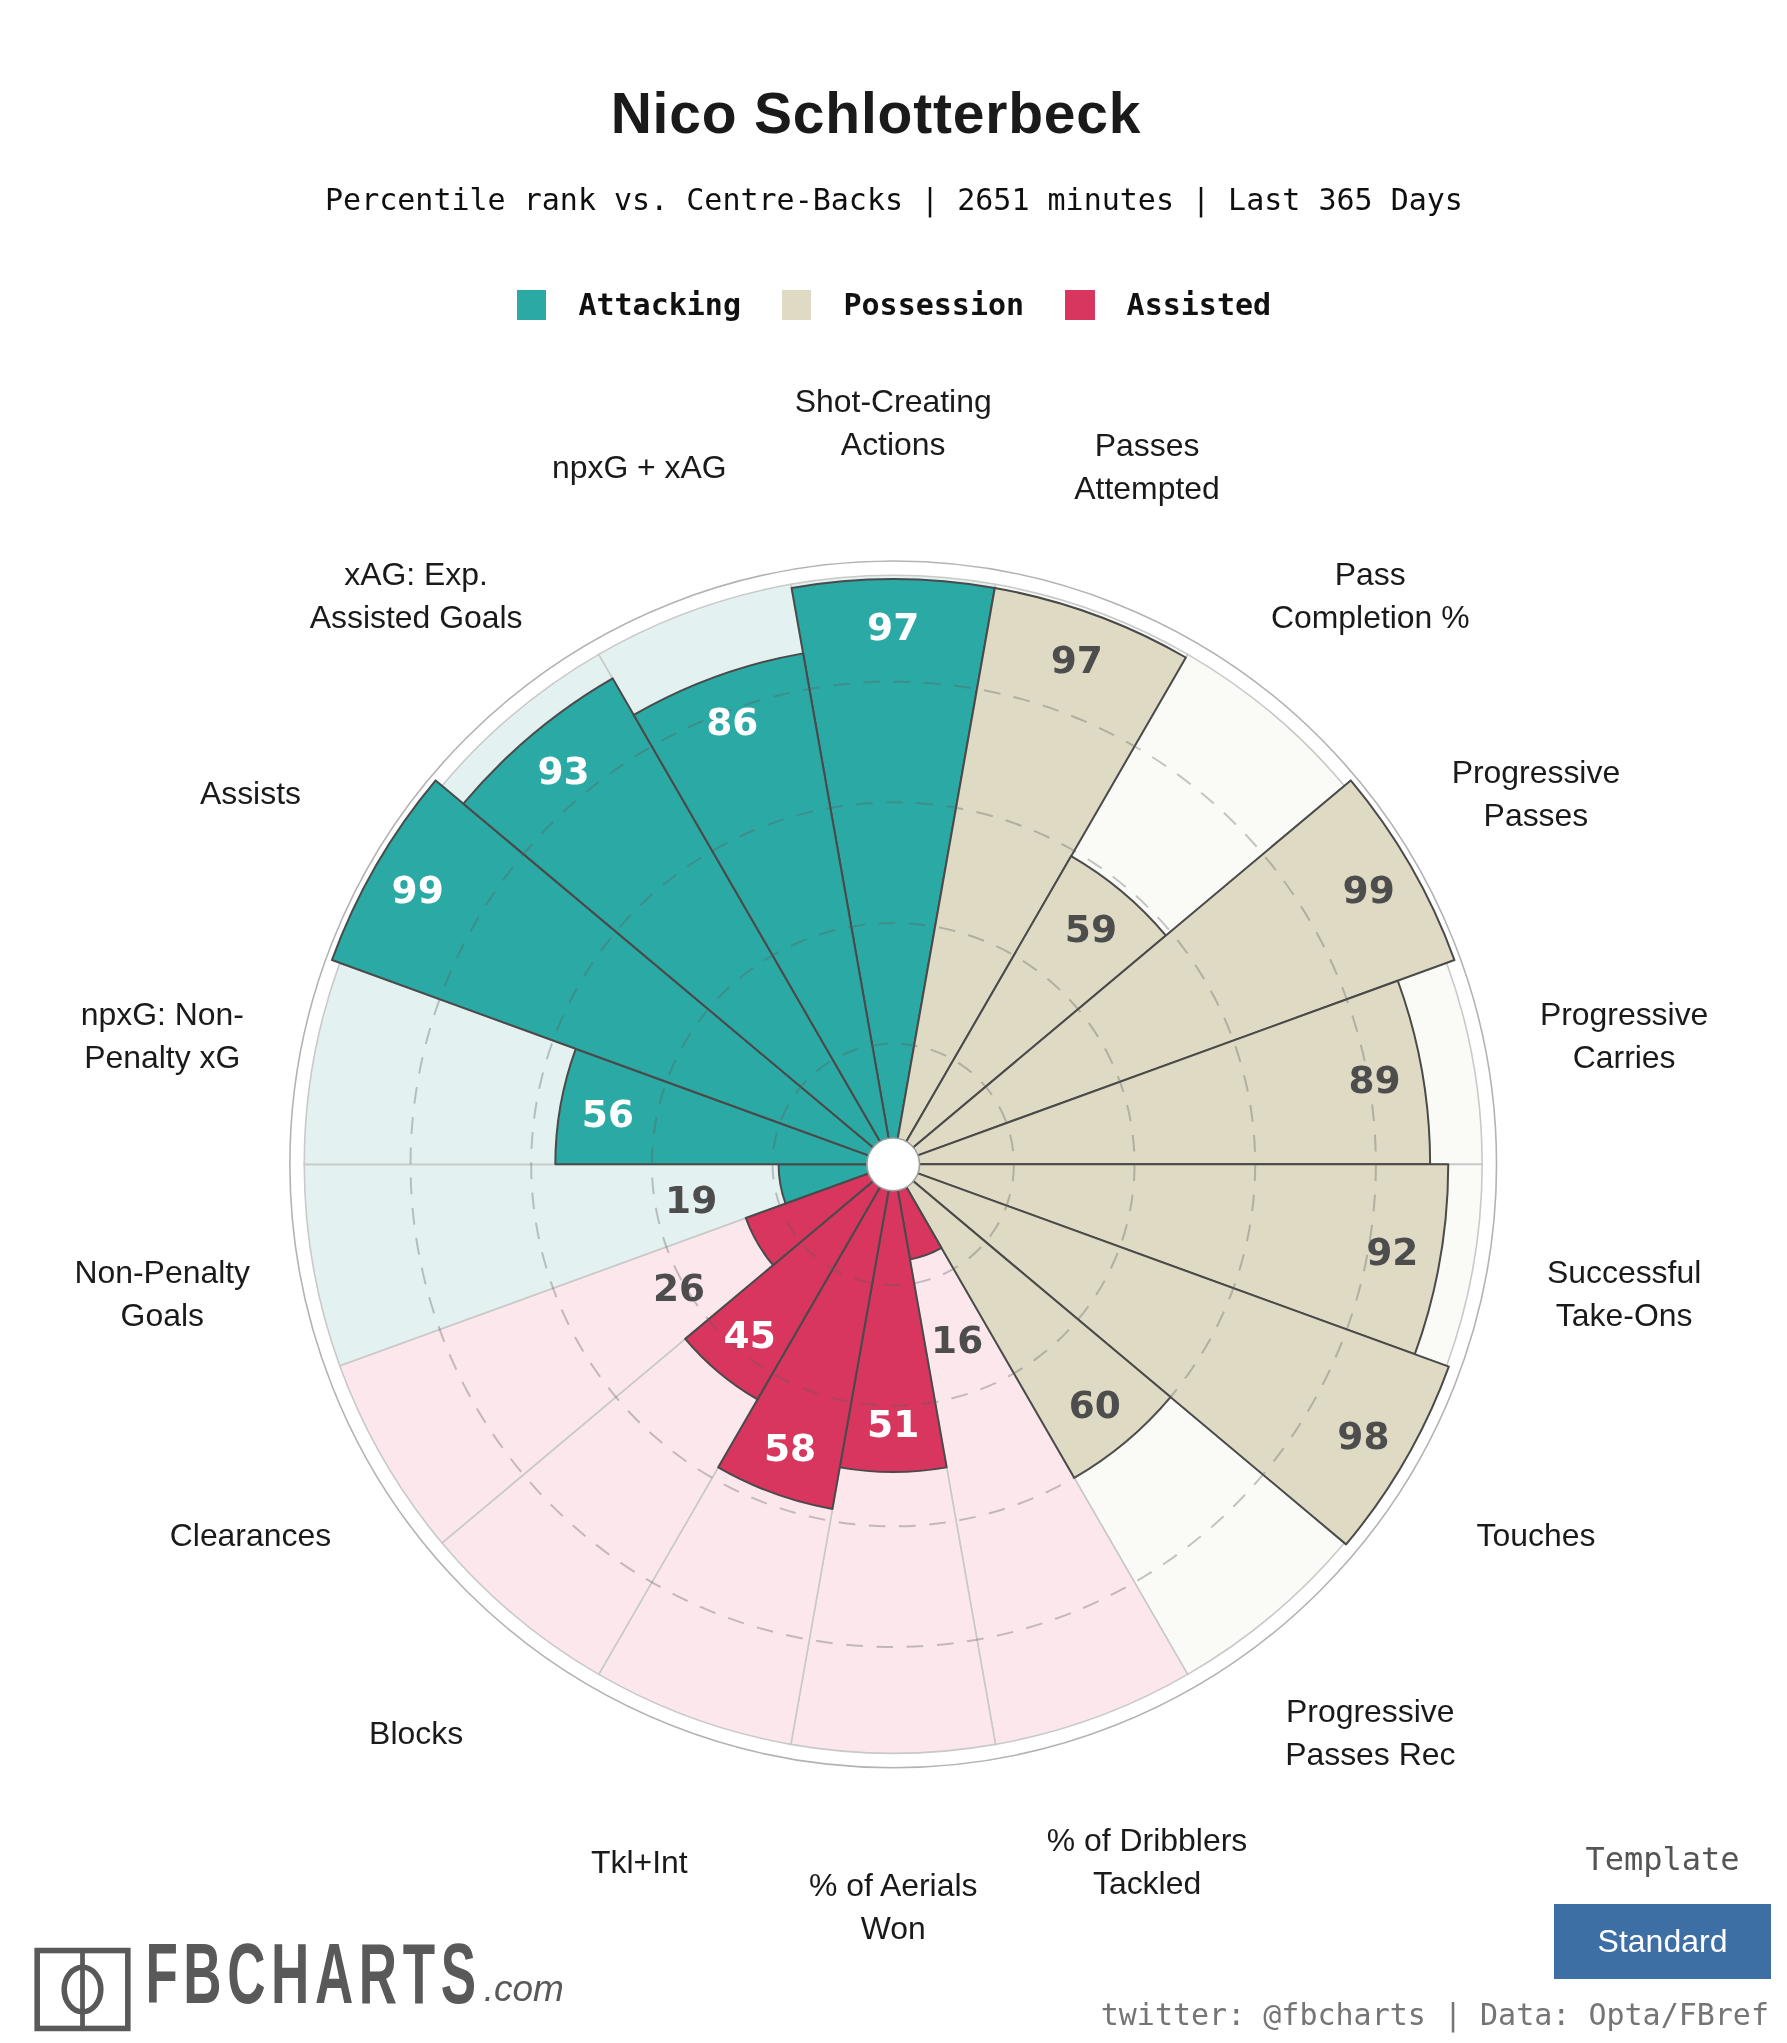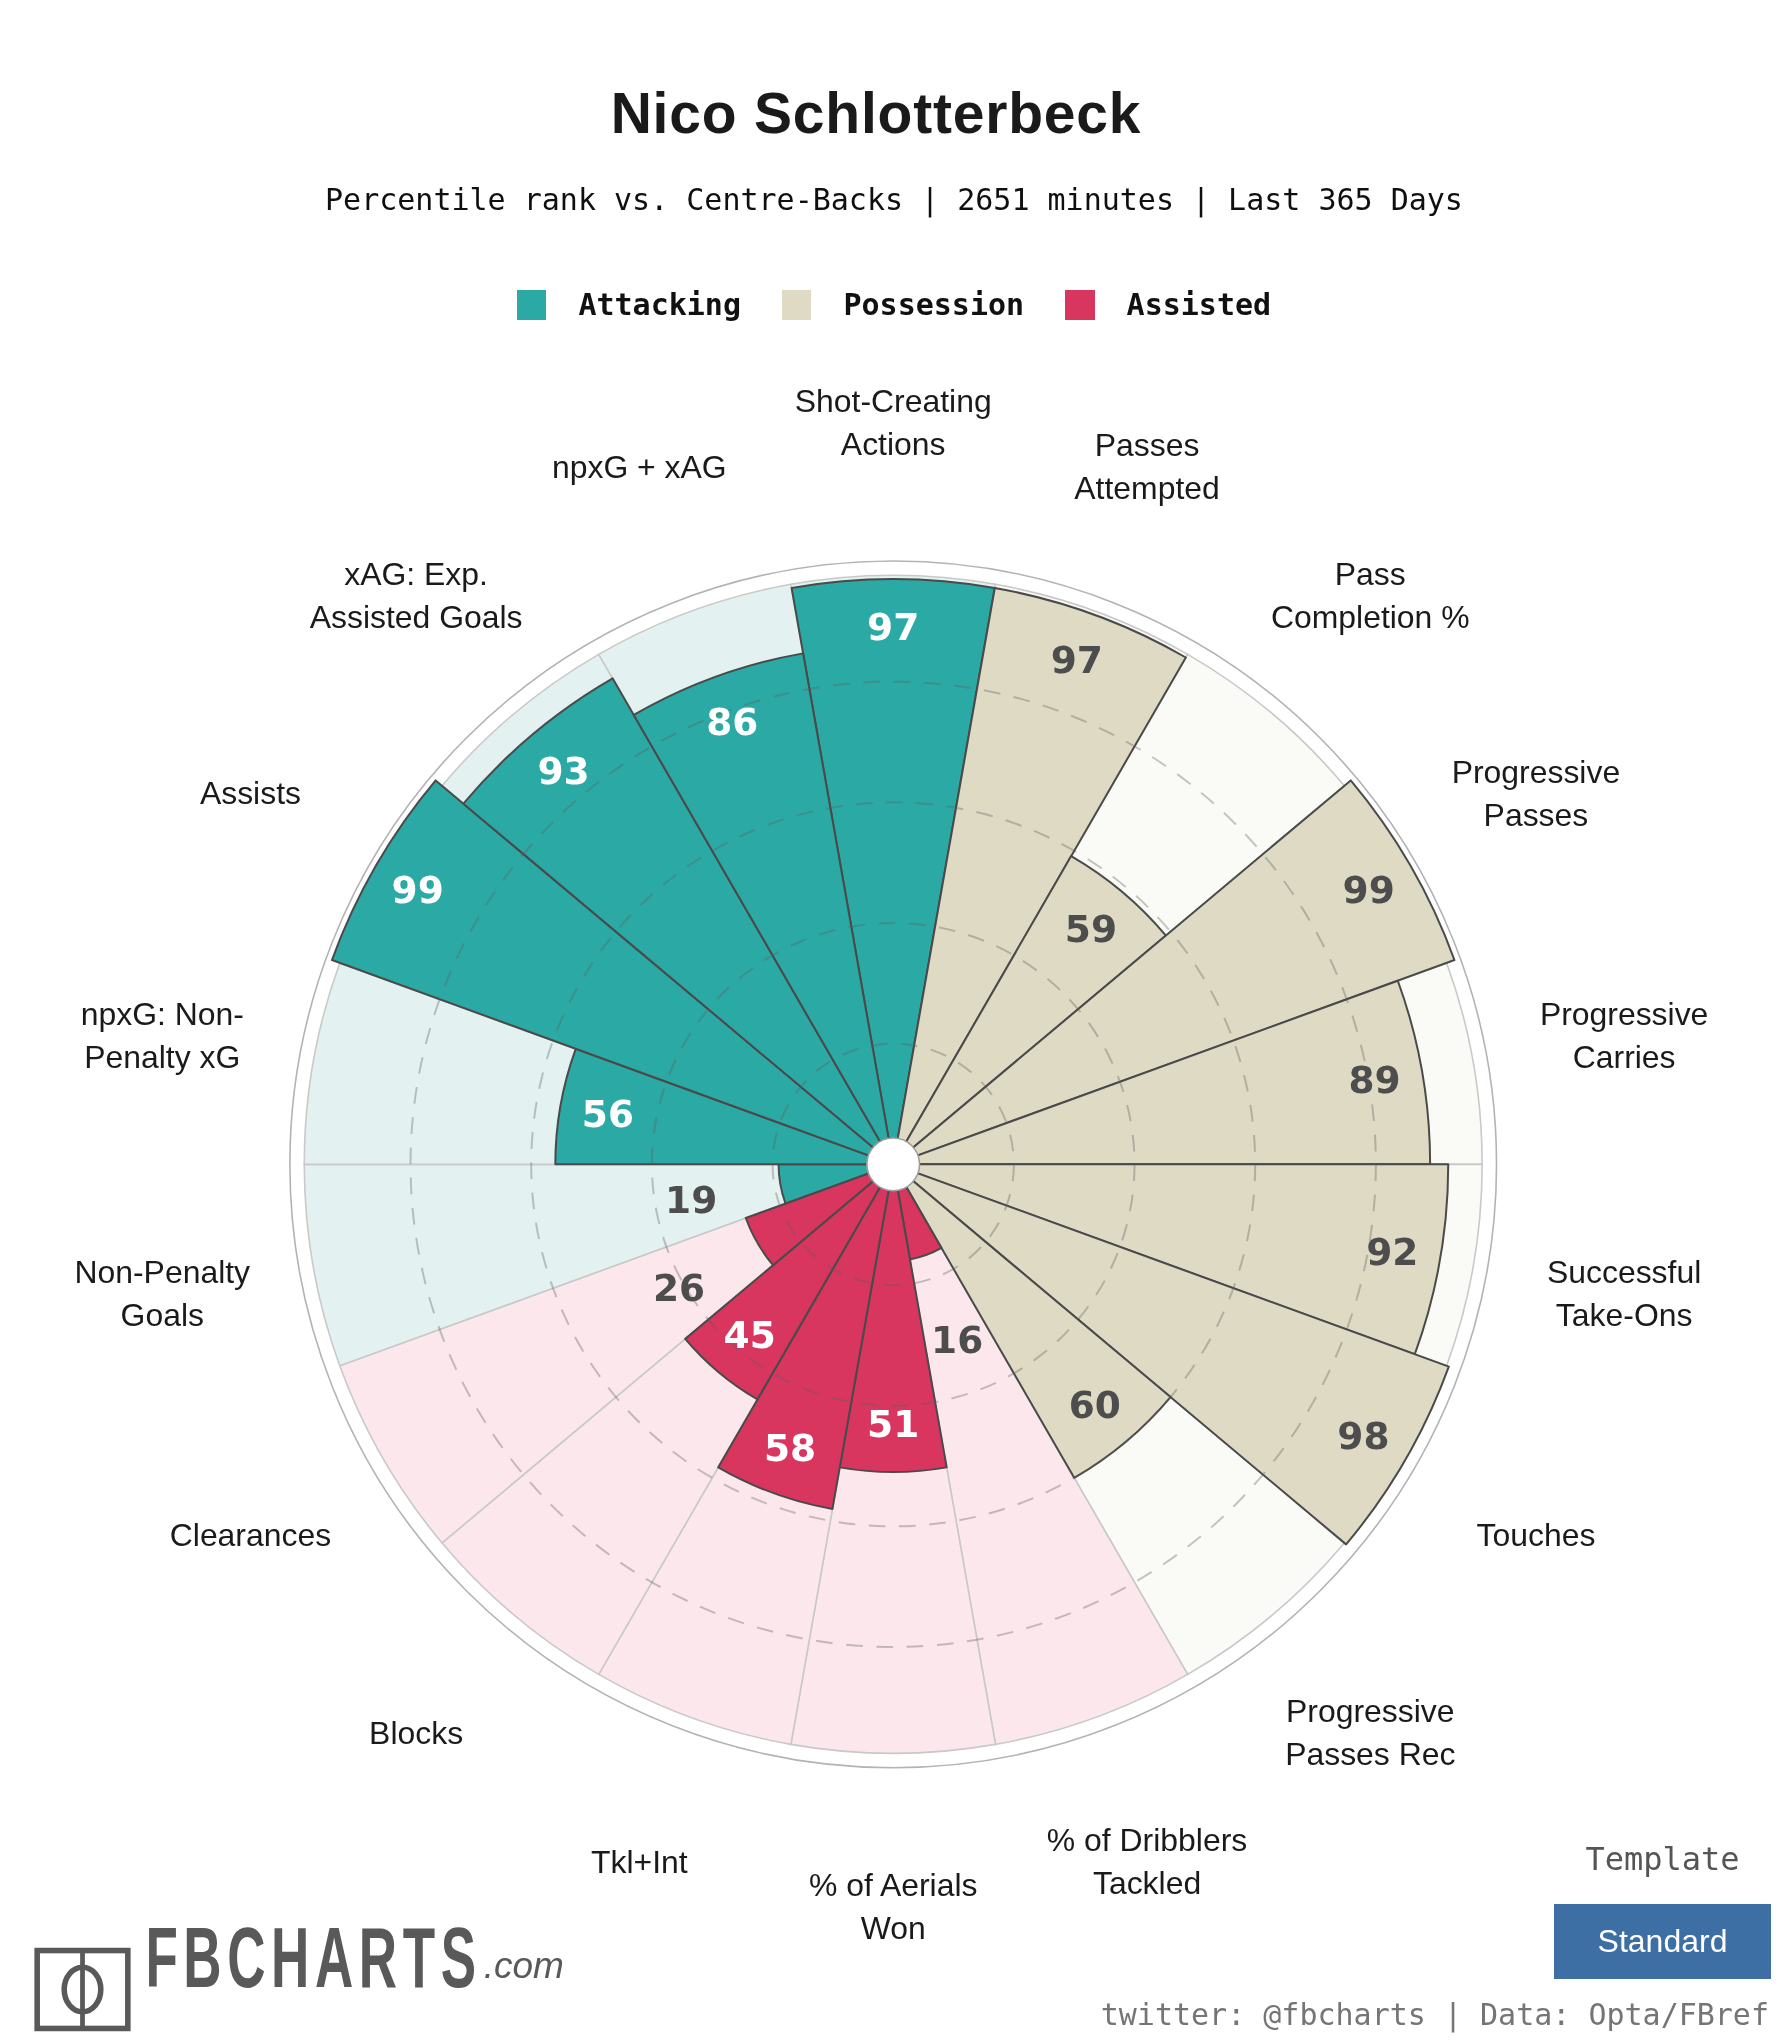--- a/index.html
+++ b/index.html
@@ -38,21 +38,21 @@
   .param-label{
     font-family:"Liberation Sans",sans-serif;
     font-size:40px;fill:#1a1a1a;
   }
   .value-label{
     font-family:"DejaVu Sans",sans-serif;
     font-weight:bold;font-size:47px;
   }
   .footer-logo{
     position:absolute;left:34px;top:1947px;
-    display:flex;align-items:flex-start;
+    display:flex;align-items:center;
   }
   .pitch-icon{display:block;}
   .logo-text{
     font-family:"Liberation Sans",sans-serif;
     font-weight:bold;font-size:53px;color:#595959;
     letter-spacing:5.6px;
     transform:scaleY(1.62);transform-origin:bottom left;
     margin-left:14.4px;line-height:1;
   }
   .logo-suffix{

